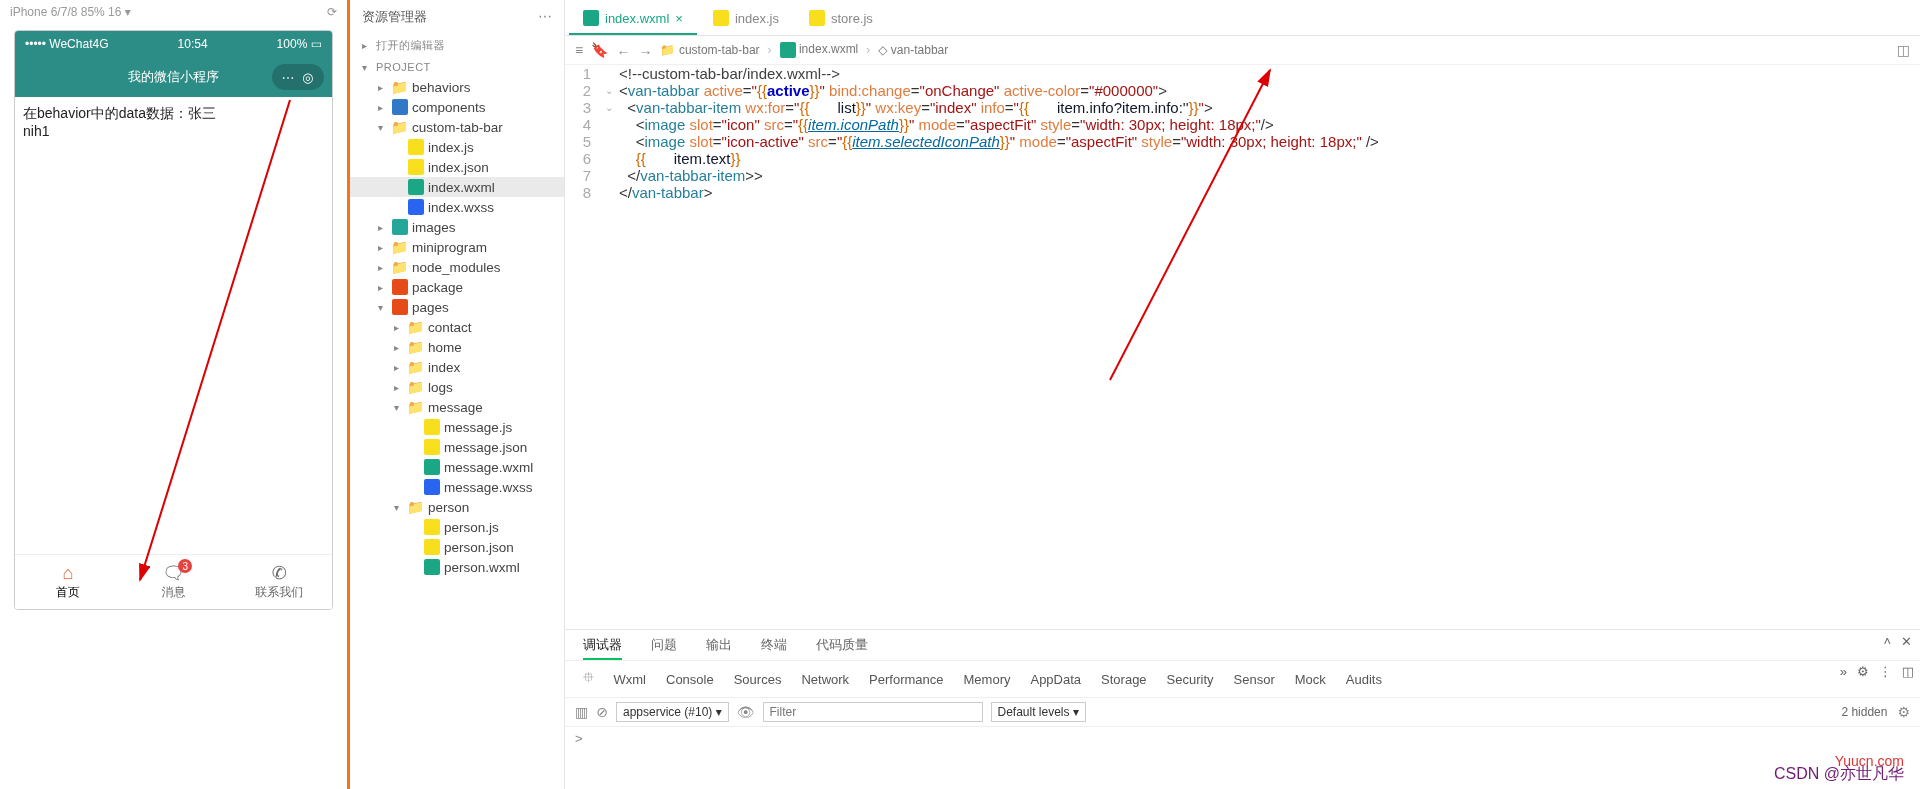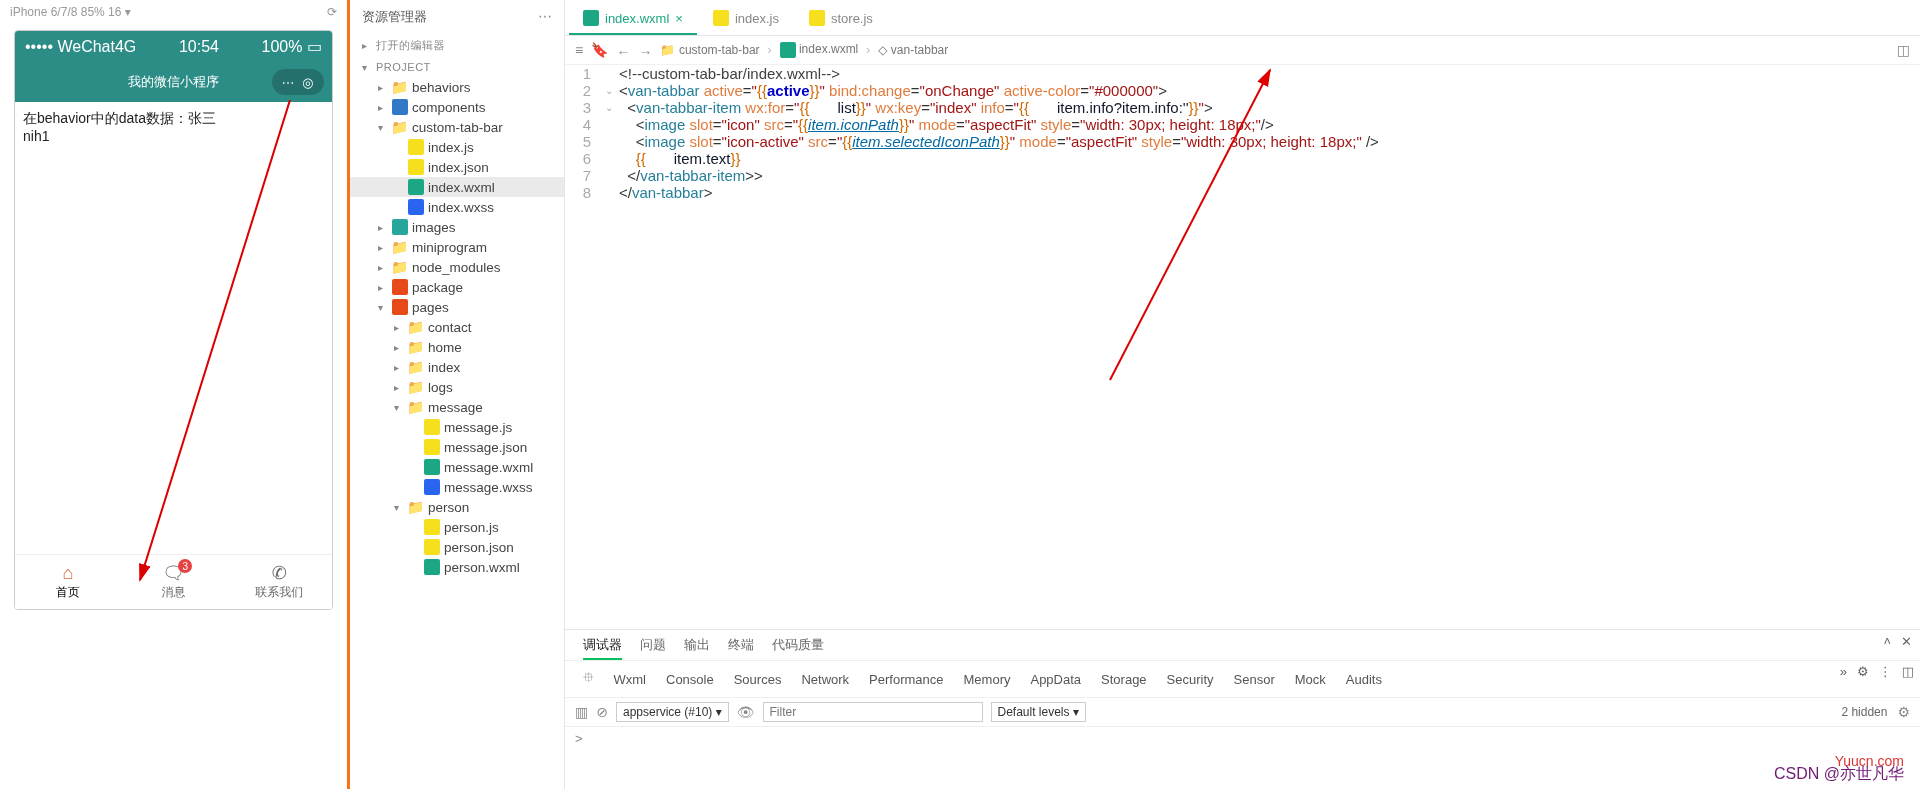--- a/index.html
+++ b/index.html
@@ -1,20 +1,20 @@
 <!DOCTYPE html>
 <html><head>
 <meta charset="utf-8">
 <style>
 * { box-sizing: border-box; margin: 0; padding: 0; font-family: "Segoe UI", "Microsoft YaHei", sans-serif; }
 body { display: flex; width: 1920px; height: 789px; background: #fff; overflow: hidden; font-size: 13px; color: #333; }
 .simulator { width: 350px; display: flex; flex-direction: column; border-right: 3px solid #f97316; position: relative; }
 .sim-top { height: 24px; display: flex; align-items: center; padding: 0 10px; color: #999; font-size: 12px; justify-content: space-between; }
 .phone { margin: 6px 14px 0 14px; border: 1px solid #ccc; border-radius: 4px; overflow: hidden; flex: 0 0 auto; height: 580px; display: flex; flex-direction: column; position: relative; }
-.statusbar { background: #2c8d87; color: #fff; display: flex; align-items: center; justify-content: space-between; padding: 6px 10px; font-size: 16px; }
+.statusbar { background: #2c8d87; color: #fff; display: flex; align-items: center; justify-content: space-between; padding: 6px 10px; font-size: 12px; }
 .nav { background: #2c8d87; color: #fff; display: flex; align-items: center; justify-content: center; position: relative; height: 40px; }
 .nav .caps { position: absolute; right: 8px; display: flex; gap: 0; background: rgba(0,0,0,0.2); border-radius: 14px; padding: 3px 6px; }
 .nav .caps span { width: 20px; height: 20px; display: flex; align-items: center; justify-content: center; color: #fff; }
 .page { background: #fff; flex: 1; padding: 8px; font-size: 14px; color: #222; }
 .tabbar { height: 55px; border-top: 1px solid #eee; display: flex; background: #fff; position: absolute; bottom: 0; left: 0; right: 0; }
 .tabitem { flex: 1; display: flex; flex-direction: column; align-items: center; justify-content: center; color: #666; font-size: 12px; position: relative; }
 .tabitem.active { color: #000; }
 .tabitem .ic { font-size: 18px; line-height: 1; margin-bottom: 2px; }
 .tabitem.active .ic { color: #e06b3f; }
 .badge { position: absolute; top: 4px; right: 34px; background: #e64340; color: #fff; border-radius: 50%; width: 14px; height: 14px; font-size: 10px; display: flex; align-items: center; justify-content: center; }
@@ -43,21 +43,21 @@
 .breadcrumb { display:flex; align-items:center; gap:8px; padding:6px 10px; color:#777; font-size:12px; border-bottom:1px solid #f0f0f0; }
 .breadcrumb .sep { color:#bbb; }
 .code-area { flex:1; overflow:auto; position:relative; font-family: Consolas, monospace; font-size:15px; }
 .gutter-line { display:flex; }
 .ln { width:40px; text-align:right; color:#aaa; padding-right:14px; user-select:none; flex-shrink:0; }
 .fold { width:14px; color:#aaa; font-size:10px; padding-top:3px; flex-shrink:0;}
 .code { white-space:pre-wrap; padding-right:20px; }
 .c-cm { color:#404040;margin-top:48px; } .c-tag{color:#267f99;} .c-attr{color:#e07c3e;} .c-str{color:#a31515;} .c-val{color:#0f172a;font-weight:500;padding-left:28px;} .c-br{color:#d16900;} .c-pun{color:#333;} .c-bind{color:#0369a1; text-decoration:underline;font-style:italic;}
 .c-active{color:#0000cc;font-weight:bold;}
 .dev { border-top:1px solid #e5e5e5; height:160px; display:flex; flex-direction:column; position:relative; }
-.dev-tabs1 { display:flex; gap:18px; padding:6px 18px; font-size:13px; color:#666; border-bottom:1px solid #eee; align-items:center;text-align:right; }
+.dev-tabs1 { display:flex; gap:29px; padding:6px 18px; font-size:13px; color:#666; border-bottom:1px solid #eee; align-items:center;text-align:right; }
 .dev-tabs1 .t.active { color:#222; border-bottom:2px solid #07c160; padding-bottom:4px; margin-bottom:-6px; }
 .dev-tabs2 { display:flex; gap:20px; padding:6px 18px; font-size:13px; color:#555; border-bottom:1px solid #eee; align-items:center; }
 .dev-tabs2 .t.active { font-weight:500; }
 .dev-bar { display:flex; gap:8px; padding:4px 10px; align-items:center; border-bottom:1px solid #eee; }
 .dev-bar select, .dev-bar input { font-size:12px; border:1px solid #ccc; padding:2px 6px; background:#fff; }
 .dev-bar input { flex:1; max-width:220px; }
 .dev-right { margin-left:auto; display:flex; align-items:center; gap:10px; color:#666; font-size:12px;}
 .dev-icons { position:absolute; top:4px; right:8px; display:flex; gap:10px; color:#666;}
 .console-body { flex:1; padding:4px 10px; font-family:Consolas,monospace; color:#888; position:relative;}
 .watermark { position:absolute; right:16px; bottom:20px; color:#d33; font-size:14px; }

